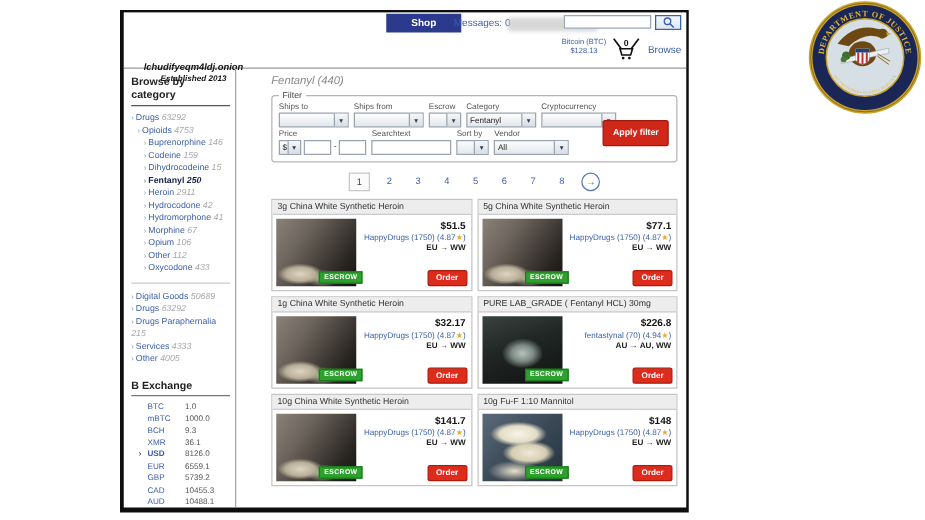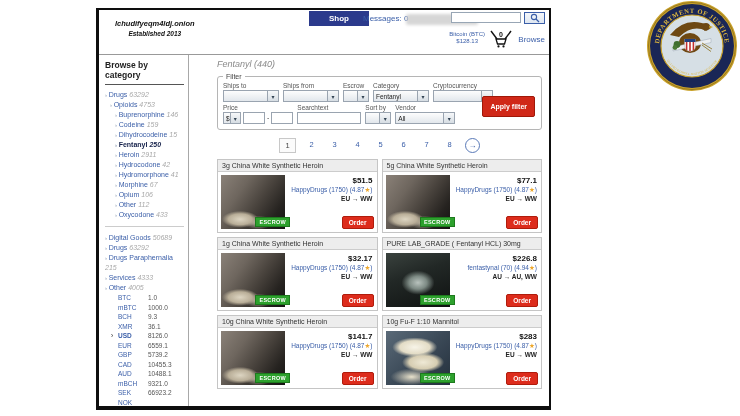--- a/index.html
+++ b/index.html
@@ -6,21 +6,21 @@
   .canvas{position:relative;width:740px;height:416px;background:#fff;overflow:hidden;
           font-family:"Liberation Sans",sans-serif;}
 
   
   .frame{position:absolute;left:96px;top:8px;width:455px;height:402px;box-sizing:border-box;
          border:2px solid #0e0e0e;border-bottom-width:4px;border-left-width:3px;background:#fff;overflow:hidden;}
 
   
   .hdr{position:absolute;left:0;top:0;right:0;height:44px;background:#fff;border-bottom:1px solid #999;}
   .site{position:absolute;left:16px;top:9px;text-align:center;font-style:italic;font-weight:bold;color:#111;}
-  .site .l1{font-size:7.5px;}
+  .site .l1{font-size:7.5px;margin-top:30px;}
   .site .l2{font-size:6.5px;margin-top:2px;}
   .shop{position:absolute;left:210px;top:1px;background:#2b3a8c;color:#fff;border:none;
         font-size:8px;font-weight:bold;padding:3px 20px;font-family:inherit;}
   .msgs{position:absolute;left:264px;top:4px;color:#3a5ea8;font-size:8px;}
   .redact{position:absolute;left:307px;top:4px;width:72px;height:11px;background:#c9c9c9;
           border-radius:2px;filter:blur(1.5px);opacity:.75;}
   .srch-in{position:absolute;right:28px;top:2px;width:70px;height:11px;border:1px solid #98a6b5;
            font-size:7px;padding:0 2px;font-family:inherit;box-sizing:border-box;}
   .srch-btn{position:absolute;right:4px;top:2px;width:21px;height:12px;border:1px solid #3a5ea8;
             background:linear-gradient(#f4f7fb,#dfe7f1);padding:0;display:flex;align-items:center;justify-content:center;}
@@ -186,20 +186,21 @@
 
           <div class="cat lvl0"><span>Drugs</span> <span class="cnt">63292</span></div>
 
           <div class="cat lvl0 wrap"><span>Drugs Paraphernalia</span> <span class="cnt">215</span></div>
 
           <div class="cat lvl0"><span>Services</span> <span class="cnt">4333</span></div>
 
           <div class="cat lvl0"><span>Other</span> <span class="cnt">4005</span></div>
         </div>
 
+      <div class="ex-title">B Exchange</div>
 
       <div>
 
           <div class="rate"><span class="code">BTC</span><span class="val">1.0</span></div>
 
           <div class="rate"><span class="code">mBTC</span><span class="val">1000.0</span></div>
 
           <div class="rate"><span class="code">BCH</span><span class="val">9.3</span></div>
 
           <div class="rate"><span class="code">XMR</span><span class="val">36.1</span></div>
@@ -394,21 +395,21 @@
             </div>
           </div>
 
           <div class="card">
             <div class="card-head">10g Fu-F 1:10 Mannitol</div>
             <div class="card-body">
               <div class="prod-img img-man">
                 <span class="escrow">ESCROW</span>
               </div>
               <div class="prod-info">
-                <div class="price">$283</div>
+                <div class="price">$148</div>
                 <div class="vendor-line"><span>HappyDrugs (1750)</span> <span>(4.87</span><span class="star">★</span><span>)</span></div>
                 <div class="ship">EU → WW</div>
               </div>
               <button class="order">Order</button>
             </div>
           </div>
         </div>
     </div>
 
   </div>

